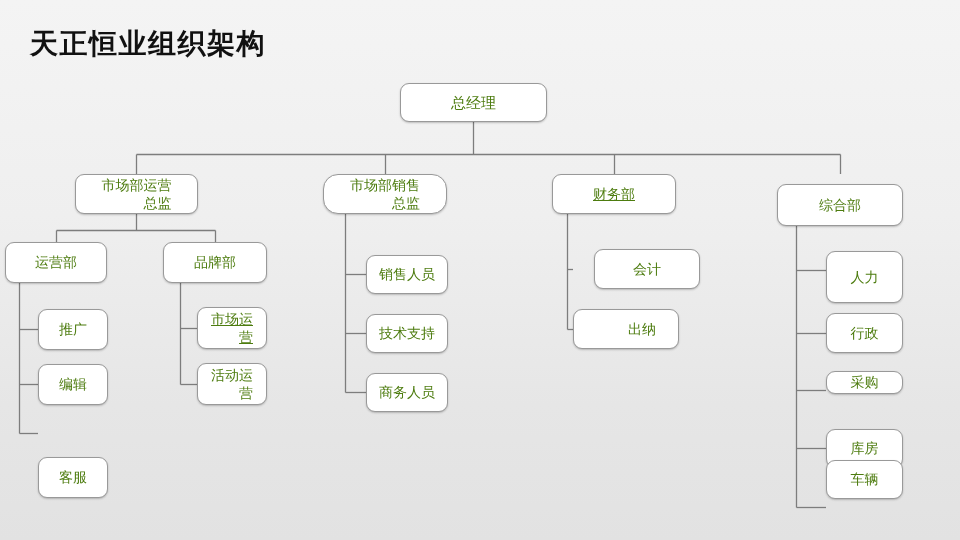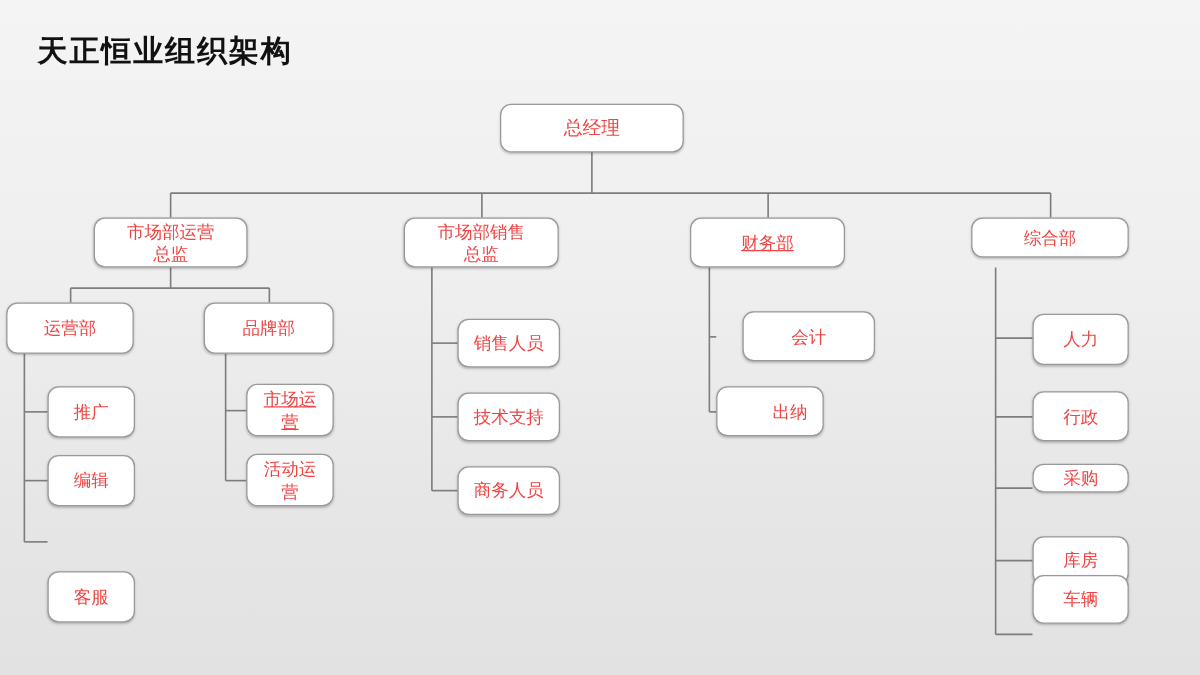--- a/index.html
+++ b/index.html
@@ -5,33 +5,33 @@
   html,body { margin:0; padding:0; }
   .slide {
     position:relative;
     width:960px; height:540px;
     background:linear-gradient(180deg,#f4f4f4 0%,#efefef 40%,#e6e6e6 75%,#e2e2e2 100%);
     overflow:hidden;
     font-family:"Liberation Sans", sans-serif;
   }
   .slide-title {
     position:absolute; left:30px; top:25px;
-    font-size:24px; font-weight:bold; color:#111;
+    font-size:28px; font-weight:bold; color:#111;
     letter-spacing:1.5px;
   }
   .connectors { position:absolute; left:0; top:0; }
   .node {
     position:absolute; box-sizing:border-box;
     background:#ffffff;
     border:1px solid #999999;
     border-radius:9px;
     box-shadow:0 1px 2px rgba(0,0,0,0.22);
     display:flex; align-items:center; justify-content:center;
-    text-align:center; white-space:pre-line;
-    font-size:14px; line-height:1.3; color:#ef4444;
+    text-align:right; white-space:pre-line;
+    font-size:14px; line-height:1.3; color:#4d7c0f;
   }
   .node.root { font-size:15px; }
 </style>
 </head>
 <body>
 
 <div class="slide">
 
   <div class="slide-title">天正恒业组织架构</div>
 
@@ -74,43 +74,43 @@
       <path d="M796.5 390.5 L826 390.5"></path>
       <path d="M796.5 448.5 L826 448.5"></path>
       <path d="M796.5 507.5 L826 507.5"></path>
     </g>
   </svg>
 
   <div class="node root" style="left:400px; top:83px; width:147px; height:39px;">总经理</div>
 
   <div class="node" style="left:75px; top:174px; width:123px; height:40px;">市场部运营
 总监</div>
-  <div class="node" style="left:323px; top:174px; width:124px; height:40px;">市场部销售
+  <div class="node" style="left:323px; top:174px; width:124px; height:40px;border-radius:15px;">市场部销售
 总监</div>
   <div class="node" style="left:552px; top:174px; width:124px; height:40px;text-decoration:underline;">财务部</div>
-  <div class="node" style="left:777px; top:174px; width:126px; height:32px;">综合部</div>
+  <div class="node" style="left:777px; top:184px; width:126px; height:42px;">综合部</div>
 
   <div class="node" style="left:5px; top:242px; width:102px; height:41px;">运营部</div>
   <div class="node" style="left:163px; top:242px; width:104px; height:41px;">品牌部</div>
 
   <div class="node" style="left:38px; top:309px; width:70px; height:41px;">推广</div>
   <div class="node" style="left:38px; top:364px; width:70px; height:41px;">编辑</div>
   <div class="node" style="left:38px; top:413px; width:70px; height:41px;margin-top:44px;">客服</div>
 
   <div class="node" style="left:197px; top:307px; width:70px; height:42px;text-decoration:underline;">市场运
 营</div>
   <div class="node" style="left:197px; top:363px; width:70px; height:42px;">活动运
 营</div>
 
   <div class="node" style="left:366px; top:255px; width:82px; height:39px;">销售人员</div>
   <div class="node" style="left:366px; top:314px; width:82px; height:39px;">技术支持</div>
   <div class="node" style="left:366px; top:373px; width:82px; height:39px;">商务人员</div>
 
   <div class="node" style="left:594px; top:249px; width:106px; height:40px;">会计</div>
-  <div class="node" style="left:573px; top:309px; width:86px; height:40px;padding-left:32px;">出纳</div>
+  <div class="node" style="left:573px; top:309px; width:106px; height:40px;padding-left:32px;">出纳</div>
 
-  <div class="node" style="left:826px; top:251px; width:77px; height:41px;">人力</div>
+  <div class="node" style="left:826px; top:251px; width:77px; height:52px;">人力</div>
   <div class="node" style="left:826px; top:313px; width:77px; height:40px;">行政</div>
   <div class="node" style="left:826px; top:371px; width:77px; height:23px;">采购</div>
   <div class="node" style="left:826px; top:429px; width:77px; height:39px;">库房</div>
   <div class="node" style="left:826px; top:460px; width:77px; height:39px;">车辆</div>
 
 </div>
 
 </body></html>

